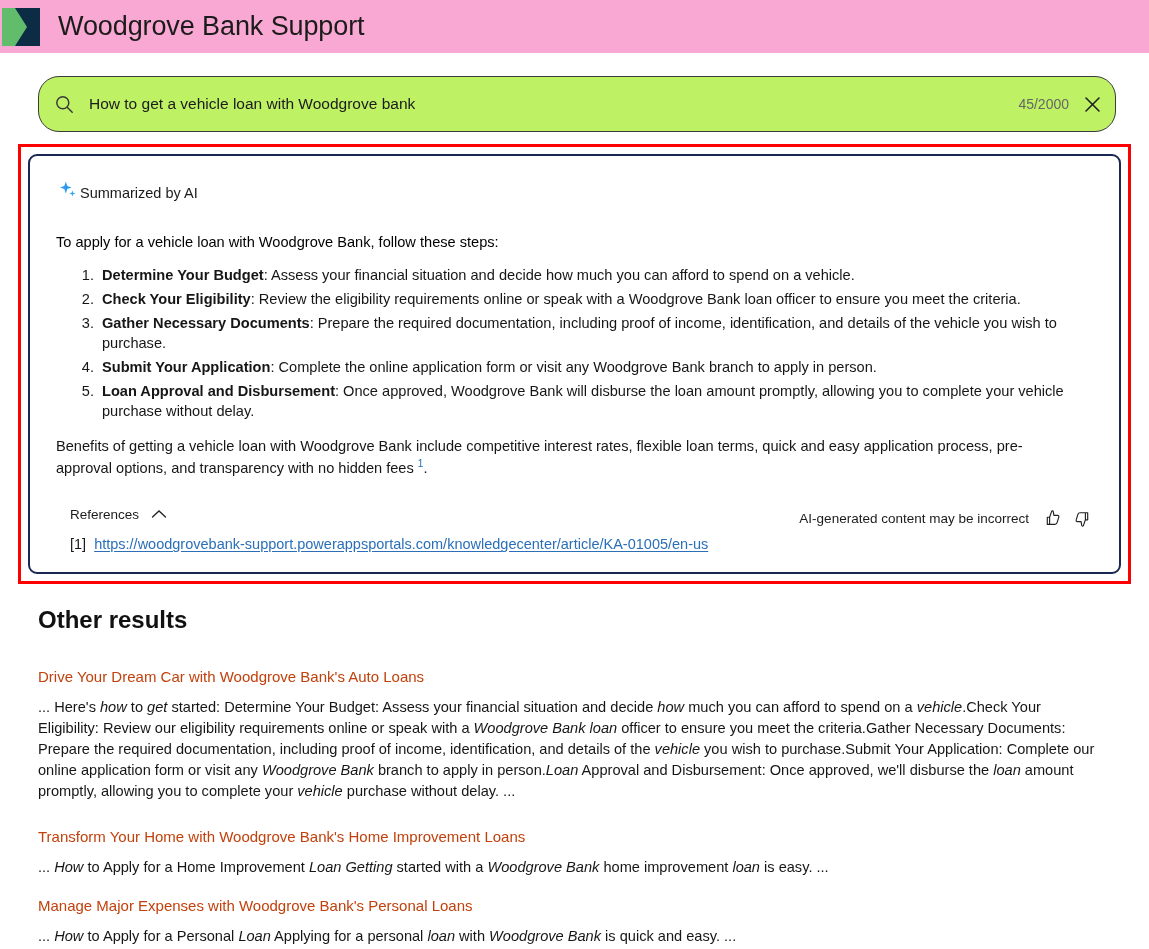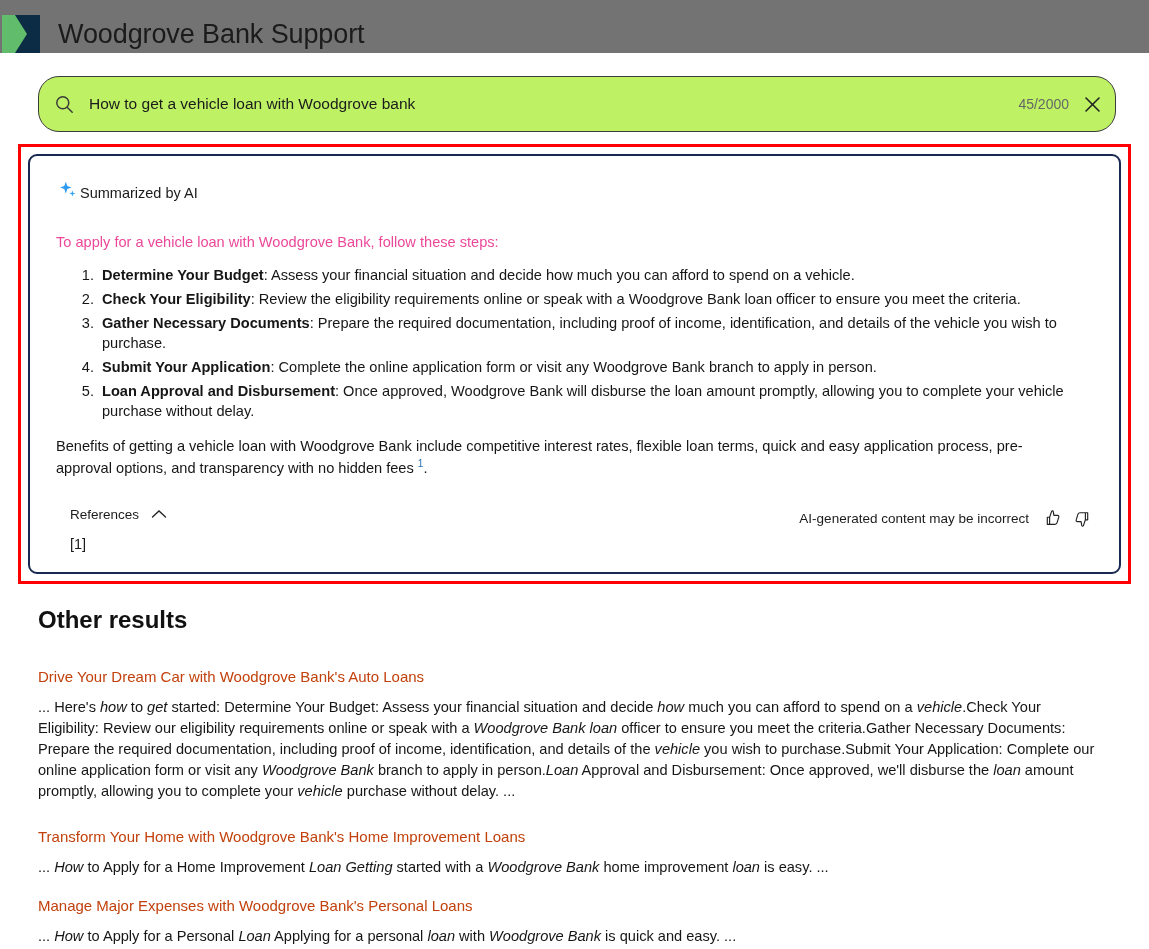--- a/index.html
+++ b/index.html
@@ -9,24 +9,24 @@
     background: #ffffff;
     width: 1149px;
     font-family: "Liberation Sans", sans-serif;
     color: #161616;
   }
   .page { width: 1149px; position: relative; }
 
   
   .site-header {
     display: flex;
-    align-items: flex-end;
+    align-items: center;
     height: 53px;
     padding: 0 0 0 0;
-    background: #737373;
+    background: #f9a8d4;
   }
   .brand { display: flex; align-items: center; gap: 18px; padding-left: 0; }
   .logo-mark {
     width: 38px; height: 38px;
     margin-left: 2px;
     background: #61bc6b;
     position: relative;
     overflow: hidden;
     flex: none;
   }
@@ -117,21 +117,21 @@
   .ai-badge {
     display: flex; align-items: center; gap: 0;
     margin: 3px 0 0 2px;
   }
   .ai-badge-text {
     font-size: 14.5px; color: #1b1b1b;
   }
   .ai-intro {
     margin: 27px 0 0 0;
     font-size: 14.6px;
-    color: #ec4899;
+    color: #000000;
     line-height: 1.45;
   }
   ol.ai-steps {
     margin: 12px 0 0 0;
     padding-left: 42px;
     font-size: 14.6px;
     line-height: 1.42;
     color: #161616;
   }
   ol.ai-steps li { margin-bottom: 3px; padding-left: 4px; }
@@ -272,20 +272,21 @@
           <div class="refs-head">
             <span>References</span>
             <span>
               <svg width="16" height="10" viewBox="0 0 16 10" aria-hidden="true">
                 <path d="M1.5 8 L8 2 L14.5 8" fill="none" stroke="#222" stroke-width="1.3" stroke-linecap="round"></path>
               </svg>
             </span>
           </div>
           <div class="refs-list">
             <span class="refs-num">[1]</span>
+            <a class="ref-link" href="#">https://woodgrovebank-support.powerappsportals.com/knowledgecenter/article/KA-01005/en-us</a>
           </div>
         </div>
 
         <div class="ai-feedback">
           <span class="ai-disclaimer">AI-generated content may be incorrect</span>
           <span class="thumb">
             <svg width="19" height="19" viewBox="0 0 19 19" aria-hidden="true">
               <path d="M5.3 8.2 L7.6 8.2 L9.6 2.4 C9.9 1.6 11.1 1.7 11.3 2.6 L11.9 6.4 L15.6 6.4 C16.5 6.4 17.1 7.3 16.8 8.1 L15 13.9 C14.7 14.8 13.9 15.3 13 15.3 L7.6 15.3 L7.6 8.2 M5.3 8.2 L5.3 15.3 L7.6 15.3" fill="none" stroke="#222" stroke-width="1.15" stroke-linejoin="round" stroke-linecap="round"></path>
             </svg>
           </span>

